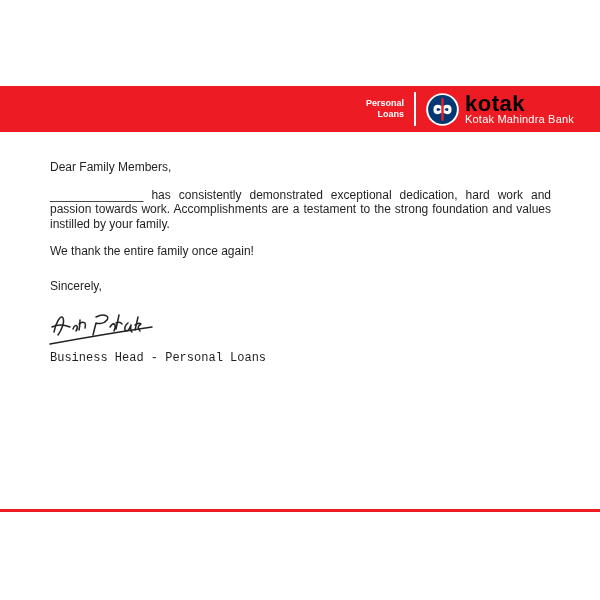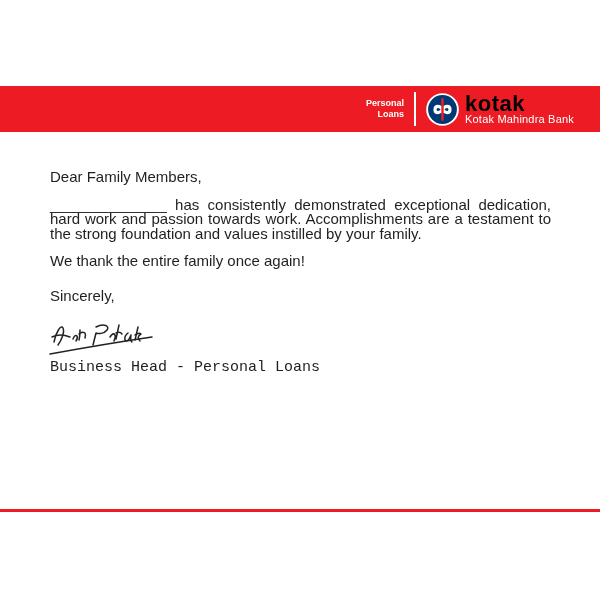--- a/index.html
+++ b/index.html
@@ -34,22 +34,22 @@
   .logo-mark{width:33px;height:33px;margin-right:6px;flex:0 0 auto;}
   .brand-text .brand-name{
     color:#000000;font-weight:bold;font-size:22px;line-height:20px;
     letter-spacing:0.5px;
   }
   .brand-text .brand-tagline{
     color:#ffffff;font-size:11px;line-height:10px;letter-spacing:0.2px;
   }
   
   .letter{
-    position:absolute;top:170px;left:50px;width:501px;
-    font-size:15px;line-height:14.5px;color:var(--text-dark);
+    position:absolute;top:160px;left:50px;width:501px;
+    font-size:12px;line-height:14.5px;color:var(--text-dark);
   }
   .letter p{margin-bottom:13px;}
   .letter p.justified{text-align:justify;}
   .salutation{margin-bottom:12px;}
   .closing{margin-top:20px;margin-bottom:2px;}
   .signature-svg{display:block;margin:2px 0 1px -4px;}
   .sig-name{line-height:14px;}
   .sig-title{line-height:14px;font-family:Liberation Mono, monospace;}
   
   .footer-rule{

